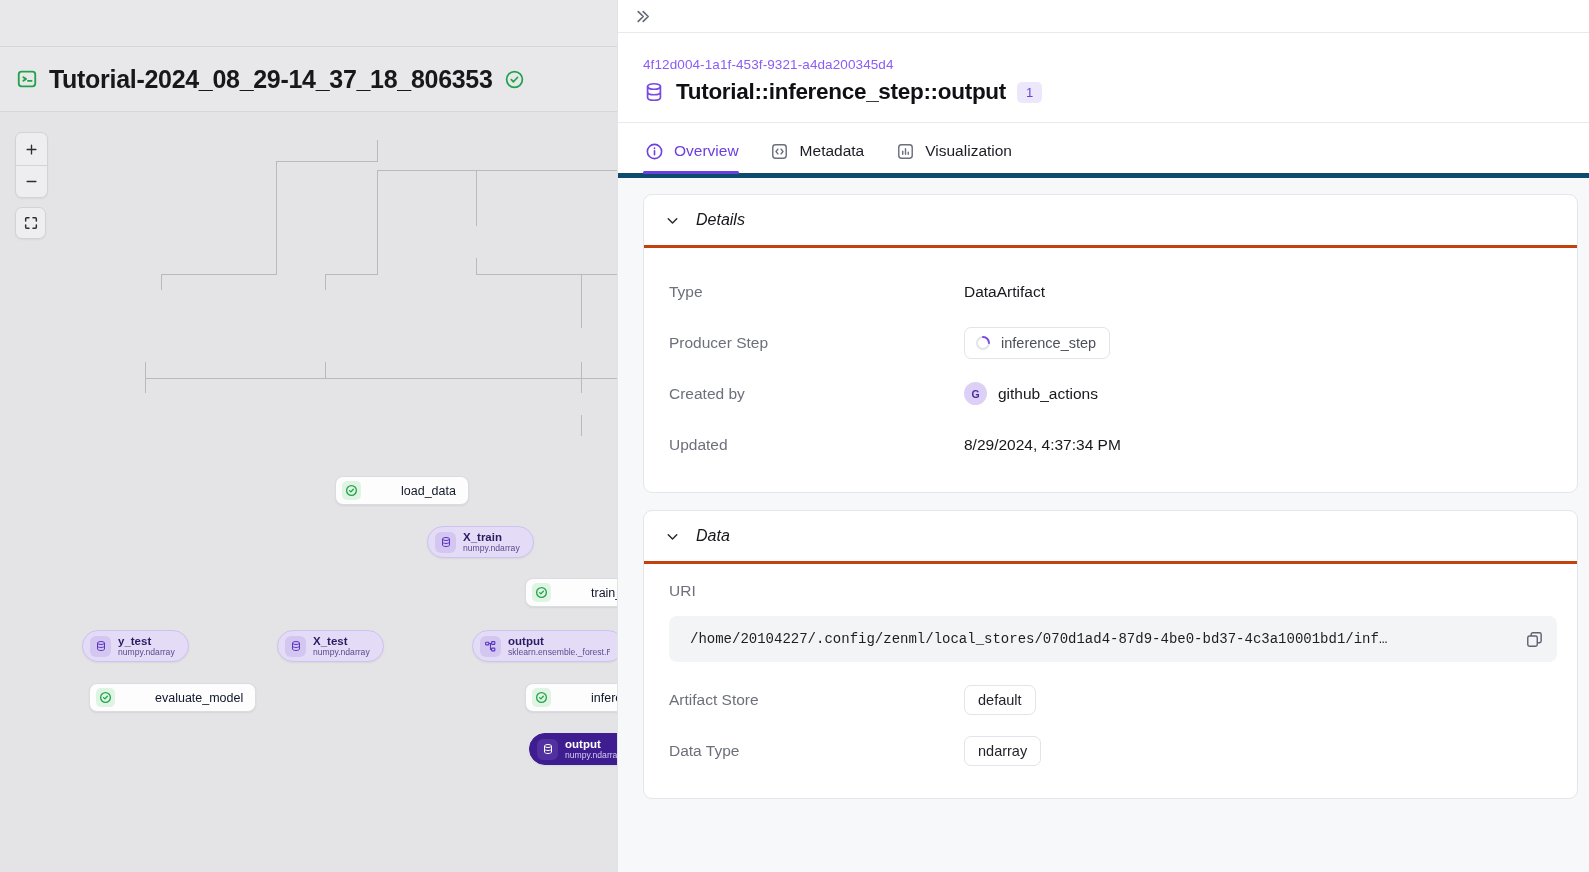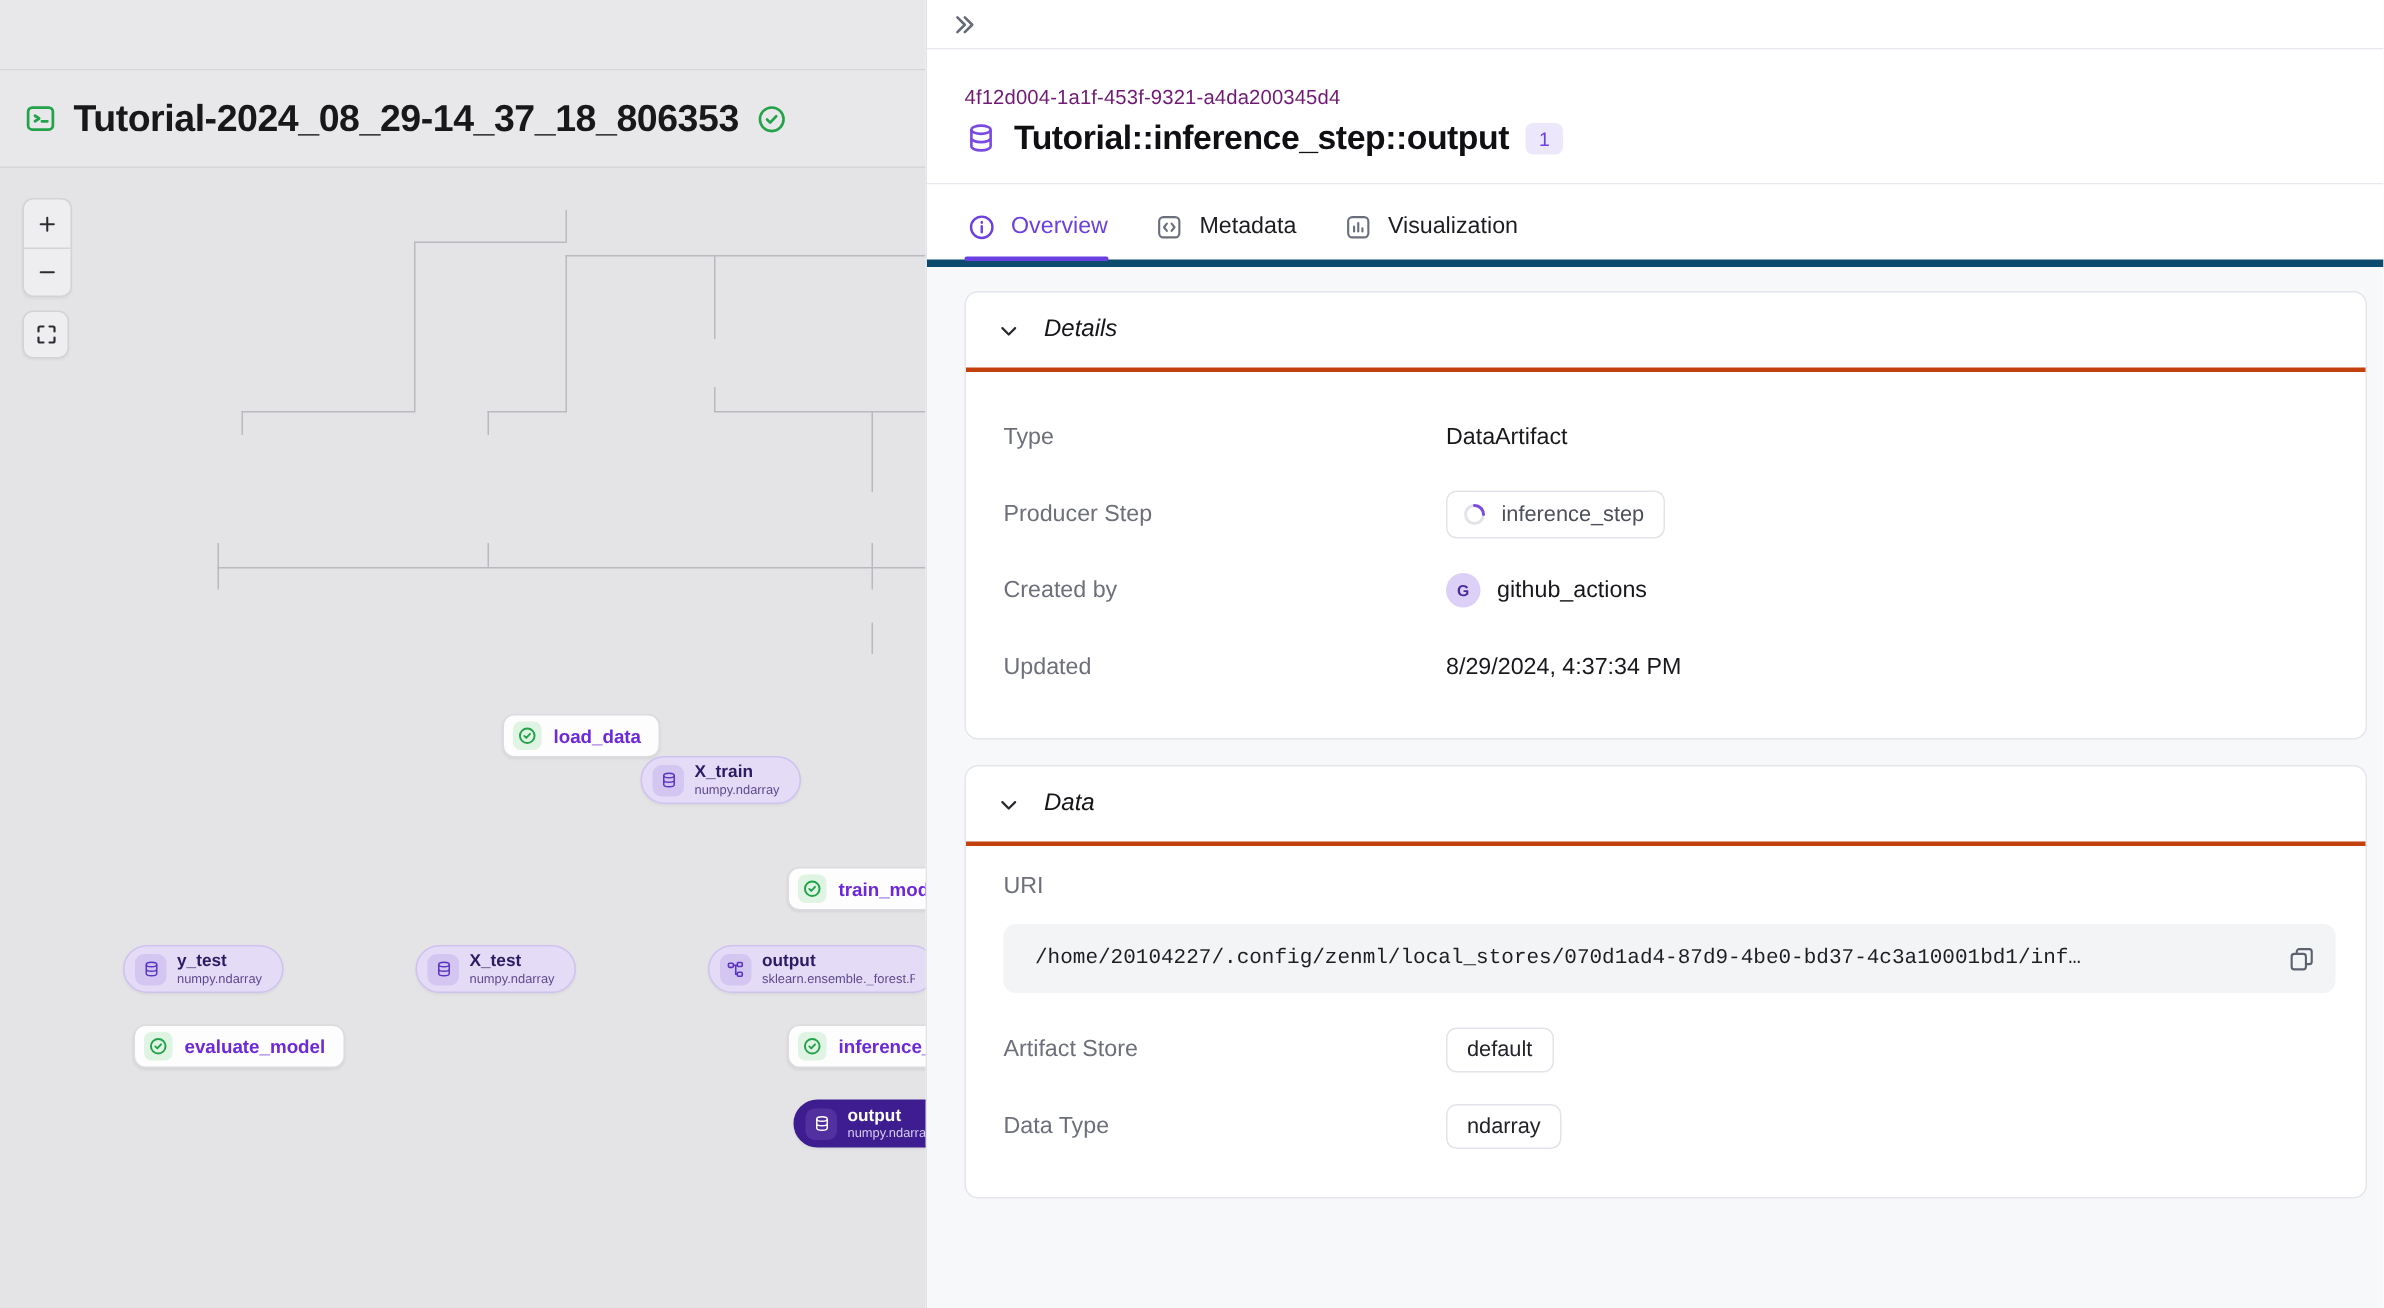--- a/index.html
+++ b/index.html
@@ -29,21 +29,21 @@
   #zc-fit { margin-top: 9px; background: #eeeef0; border: 1px solid #d3d3d7; border-radius: 7px; width: 31px; height: 32px;
             display:flex; align-items:center; justify-content:center; cursor:pointer; box-shadow: 0 1px 2px rgba(0,0,0,.05); }
 
   
   .node { position: absolute; display: flex; align-items: center; z-index: 3; }
   .step-node {
     background: #fdfdfd; border: 1px solid #dcdce0; border-radius: 8px;
     height: 29px; padding: 0 12px 0 6px; gap: 8px;
     box-shadow: 0 1px 2px rgba(0,0,0,.07);
   }
-  .step-node .label { font-size: 12.5px; font-weight: 700; color: #6d28d9; white-space: nowrap; }
+  .step-node .label { font-size: 12.5px; font-weight: 400; color: #0f172a; white-space: nowrap; margin-left: 32px; }
   .green-check { width: 19px; height: 19px; border-radius: 5px; background: #dff4e3; display:flex; align-items:center; justify-content:center; flex:0 0 auto; }
 
   .artifact-node {
     background: #e4dcf7; border: 1px solid #cfc2ef; border-radius: 16px;
     height: 32px; padding: 0 13px 0 7px; gap: 7px;
     box-shadow: 0 1px 2px rgba(0,0,0,.06);
   }
   .artifact-node.selected { background: #3d1d8f; border-color: #3d1d8f; }
   .art-ico { width: 21px; height: 21px; border-radius: 6px; background: #d3c6f0; display:flex; align-items:center; justify-content:center; flex:0 0 auto; }
   .artifact-node.selected .art-ico { background: #53309f; }
@@ -54,21 +54,21 @@
   .artifact-node.selected .art-type { color: #d7cbf2; }
 
   .edge { position: absolute; border-color: #b9b9bf; z-index: 1; }
 
   
   #right { position: relative; width: 972px; height: 872px; background: #f7f8fa; border-left: 1px solid #e1e3e8; flex: 0 0 972px; }
   #collapse-row { height: 33px; display: flex; align-items: center; padding-left: 13px; border-bottom: 1px solid #e7e9ee; background: #ffffff; }
   #collapse-btn { cursor: pointer; display:flex; align-items:center; padding: 3px; }
 
   #panel-head { padding: 24px 0 0 25px; background: #ffffff; border-bottom: 1px solid #e7e9ee; padding-bottom: 17px; }
-  #artifact-uuid { font-size: 13.5px; color: #701a75; letter-spacing: .1px; }
+  #artifact-uuid { font-size: 13.5px; color: #8b5cf6; letter-spacing: .1px; }
   #artifact-title-row { display: flex; align-items: center; gap: 11px; margin-top: 7px; }
   #artifact-title { font-size: 22.5px; font-weight: 700; color: #101014; letter-spacing: -0.3px; }
   #version-badge { background: #ece7fb; color: #6b3fe0; font-size: 13px; border-radius: 5px; padding: 3px 9px; font-weight: 400; }
 
   #tabs { display: flex; gap: 30px; padding: 0 0 0 25px; background: #ffffff; border-bottom: 5px solid #0c4a6e; height: 55px; align-items: flex-end; }
   .tab { display: flex; align-items: center; gap: 9px; padding-bottom: 11px; cursor: pointer; position: relative; }
   .tab .tab-label { font-size: 15.5px; color: #1c1c22; }
   .tab.active .tab-label { color: #6b3fe0; }
   .tab.active::after { content: ""; position: absolute; left: 0; right: 0; bottom: -1px; height: 3px; background: #6b3fe0; border-radius: 2px; }
   .tab-ico { width: 22px; height: 22px; display: flex; align-items: center; justify-content: center; }
@@ -168,21 +168,21 @@
       <div class="node step-node" style="left:335px; top:364px;">
         <span class="green-check">
           <svg width="13" height="13" viewBox="0 0 24 24" fill="none" stroke="#22a34a" stroke-width="2.4">
               <circle cx="12" cy="12" r="9"></circle>
               <path d="M8.4 12.2l2.4 2.4 4.6-4.9" stroke-linecap="round" stroke-linejoin="round"></path>
             </svg>
         </span>
         <span class="label">load_data</span>
       </div>
 
-      <div class="node artifact-node" style="left:427px; top:392px;align-items:center;">
+      <div class="node artifact-node" style="left:427px; top:414px;align-items:center;">
         <span class="art-ico">
           <svg width="12" height="12" viewBox="0 0 24 24" fill="none" stroke="#5b34c4" stroke-width="2">
               <ellipse cx="12" cy="6" rx="7" ry="3"></ellipse>
               <path d="M5 6v12c0 1.7 3.1 3 7 3s7-1.3 7-3V6M5 12c0 1.7 3.1 3 7 3s7-1.3 7-3"></path>
             </svg>
         </span>
         <span class="art-text">
           <span class="art-name">X_train</span>
           <span class="art-type">numpy.ndarray</span>
         </span>

